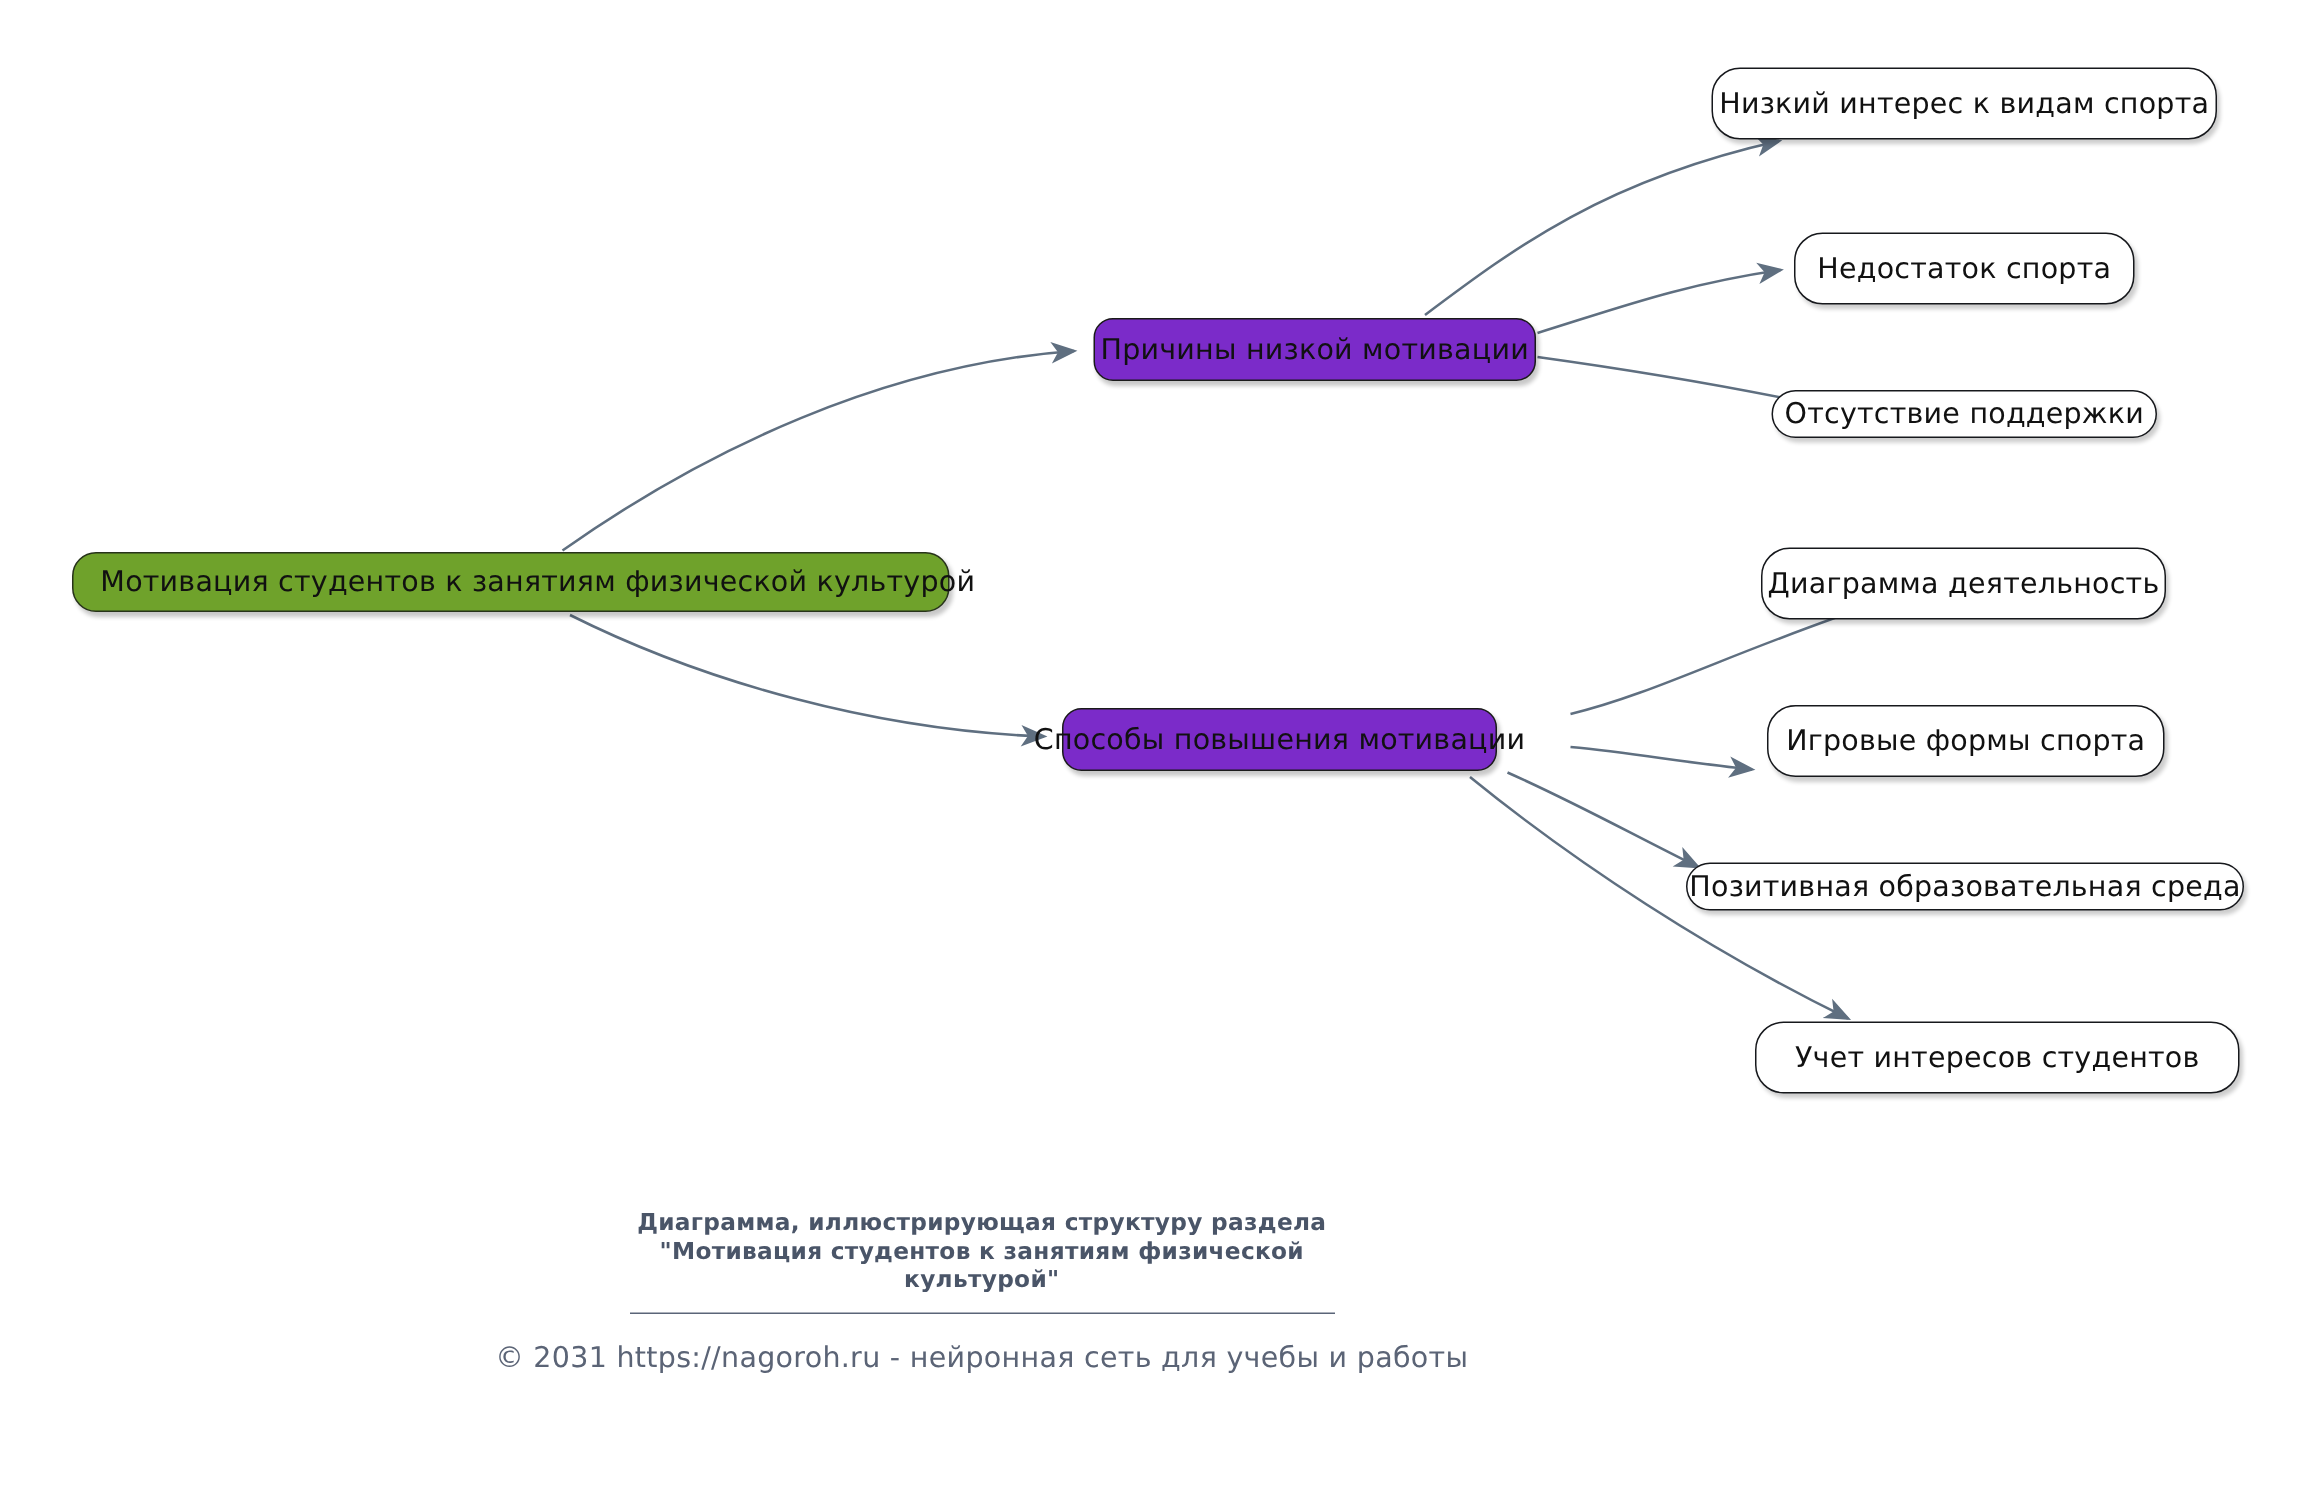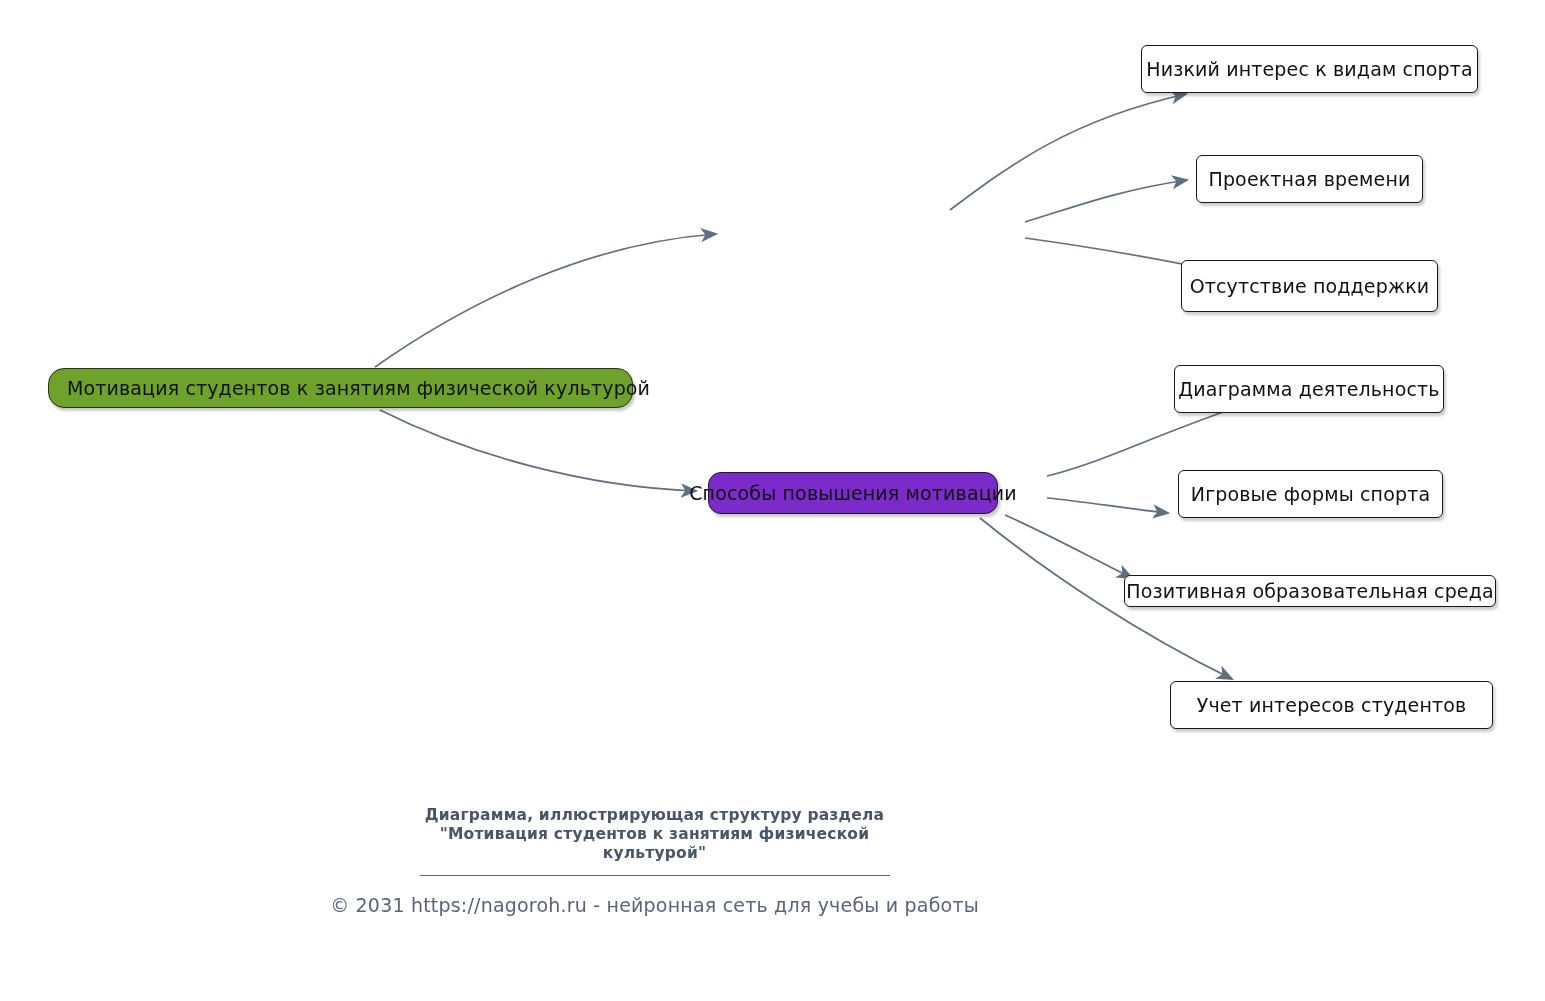--- a/index.html
+++ b/index.html
@@ -49,21 +49,21 @@
     border-radius: 16px;
   }
   .node-branch {
     background: #7b2bc9;
     border: 1.4px solid #1a1a1a;
     border-radius: 13px;
   }
   .node-leaf {
     background: #ffffff;
     border: 1.7px solid #16181c;
-    border-radius: 6px;
+    border-radius: 19px;
     box-shadow: 2px 3px 3px rgba(0,0,0,0.20);
   }
   .node-label {
     display: block;
     padding: 0 2px;
   }
   #caption-block {
     position: absolute;
     left: 0;
     top: 806px;
@@ -112,34 +112,37 @@
       <path d="M 1047 498 C 1090 502, 1120 508, 1168 513"></path>
       <path d="M 1005 515 C 1050 535, 1080 552, 1132 578"></path>
       <path d="M 980 518 C 1050 575, 1140 634, 1232 679"></path>
     </g>
   </svg>
 
   <div class="node node-root" style="left:48px; top:368px; width:585px; height:40px;padding-left:36px;">
     <span class="node-label">Мотивация студентов к занятиям физической культурой</span>
   </div>
 
+  <div class="node node-branch" style="left:729px; top:212px; width:295px; height:42px;">
+    <span class="node-label">Причины низкой мотивации</span>
+  </div>
 
   <div class="node node-branch" style="left:708px; top:472px; width:290px; height:42px;">
     <span class="node-label">Способы повышения мотивации</span>
   </div>
 
   <div class="node node-leaf" style="left:1141px; top:45px; width:337px; height:48px;">
     <span class="node-label">Низкий интерес к видам спорта</span>
   </div>
 
   <div class="node node-leaf" style="left:1196px; top:155px; width:227px; height:48px;">
-    <span class="node-label">Проектная времени</span>
+    <span class="node-label">Недостаток спорта</span>
   </div>
 
-  <div class="node node-leaf" style="left:1181px; top:260px; width:257px; height:52px;">
+  <div class="node node-leaf" style="left:1181px; top:260px; width:257px; height:32px;">
     <span class="node-label">Отсутствие поддержки</span>
   </div>
 
   <div class="node node-leaf" style="left:1174px; top:365px; width:270px; height:48px;">
     <span class="node-label">Диаграмма деятельность</span>
   </div>
 
   <div class="node node-leaf" style="left:1178px; top:470px; width:265px; height:48px;">
     <span class="node-label">Игровые формы спорта</span>
   </div>

